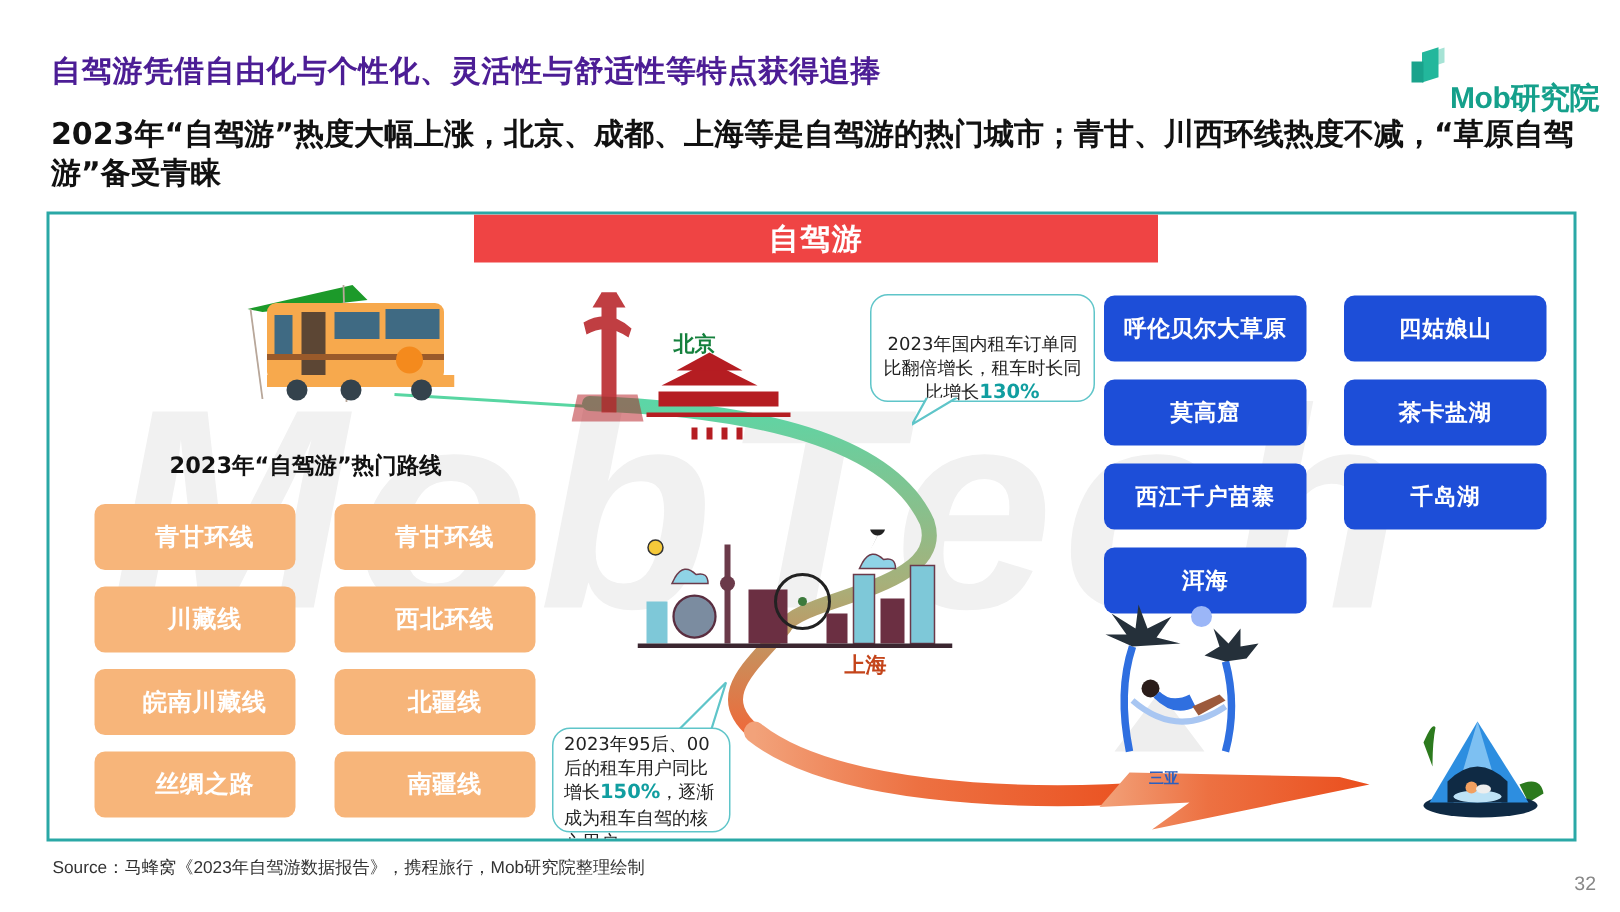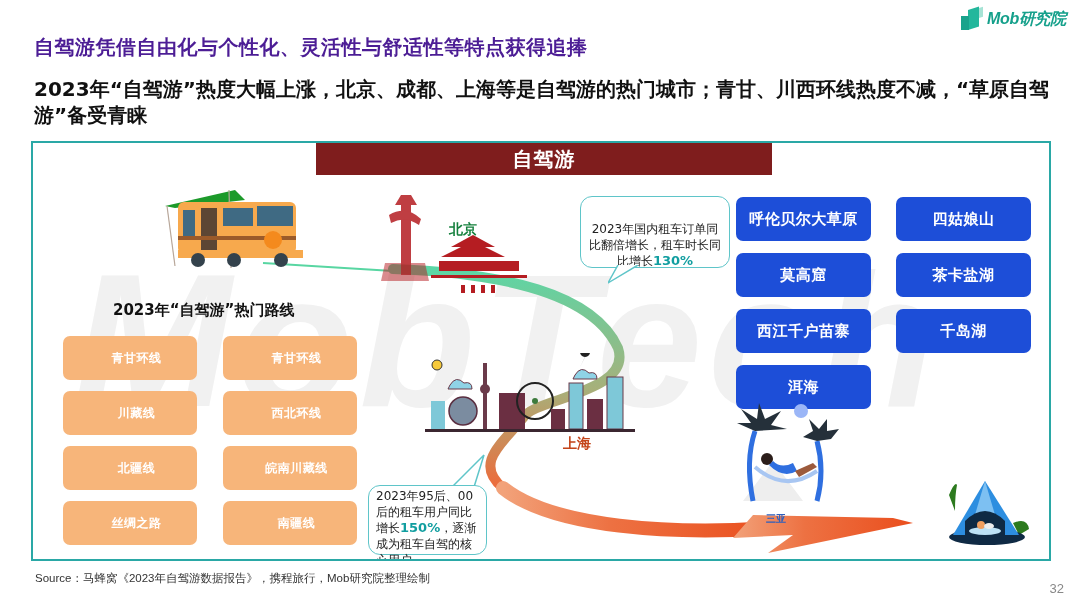--- a/index.html
+++ b/index.html
@@ -4,35 +4,35 @@
 <style>
   * { box-sizing: border-box; margin: 0; padding: 0; }
   html, body { width: 1080px; height: 608px; background: #ffffff; overflow: hidden; }
   body { position: relative; font-family: "DejaVu Sans", "Liberation Sans", sans-serif; }
 
   .logo { position: absolute; top: 8px; right: 14px; display: flex; align-items: center; gap: 4px; }
   .logo-mark { width: 22px; height: 22px; position: relative; }
   .logo-mark .b1 { position: absolute; left: 0; bottom: 0; width: 8px; height: 14px; background: #1aa38c; }
   .logo-mark .b2 { position: absolute; left: 7px; bottom: 0; width: 11px; height: 20px; background: #23b79c; transform: skewY(-18deg); transform-origin: bottom left; }
   .logo-mark .b3 { position: absolute; left: 14px; top: 0; width: 8px; height: 10px; background: #a6e3d5; transform: skewY(-18deg); }
-  .logo-text { font-family: "Liberation Sans", sans-serif; font-style: italic; font-weight: bold; color: #15a08b; font-size: 16px; letter-spacing: -0.3px; }
+  .logo-text { font-family: "Liberation Sans", sans-serif; font-weight: bold; color: #15a08b; font-size: 20px; letter-spacing: -0.3px; margin-top: 44px; }
 
   .title { position: absolute; left: 34px; top: 34px; font-size: 20px; font-weight: bold; color: #4c1d95; letter-spacing: 0.5px; }
   .subtitle { position: absolute; left: 34px; top: 76px; width: 1030px; font-size: 20px; font-weight: bold; color: #111; line-height: 26px; }
 
   .panel { position: absolute; left: 31px; top: 141px; width: 1020px; height: 420px; border: 2px solid #2aa8a6; background: #fff; overflow: hidden; }
   .watermark { position: absolute; left: 40px; top: 88px; font-family: "Liberation Sans", sans-serif; font-style: italic; font-weight: bold; font-size: 190px; color: #f1f1f1; letter-spacing: 6px; white-space: nowrap; pointer-events: none; }
-  .panel-header { position: absolute; left: 283px; top: 0; width: 456px; height: 32px; background: #7f1d1d; color: #fff; font-size: 20px; font-weight: bold; text-align: center; line-height: 32px; letter-spacing: 1px; }
+  .panel-header { position: absolute; left: 283px; top: 0; width: 456px; height: 32px; background: #ef4444; color: #fff; font-size: 20px; font-weight: bold; text-align: center; line-height: 32px; letter-spacing: 1px; }
 
   .section-title { position: absolute; font-size: 15px; font-weight: bold; color: #111; white-space: nowrap; }
   .routes-title { left: 80px; top: 158px; }
   .spots-title { left: 753px; top: 20px; }
 
   .route-grid { position: absolute; left: 30px; top: 193px; display: grid; grid-template-columns: 134px 134px; column-gap: 26px; row-gap: 11px; }
-  .route-chip { height: 44px; border-radius: 7px; background: #f7b57a; color: #fff; font-size: 12px; font-weight: bold; display: flex; align-items: center; justify-content: center; letter-spacing: 0.5px; padding-left: 13px; }
+  .route-chip { height: 44px; border-radius: 7px; background: #f7b57a; color: #fff; font-size: 16px; font-weight: bold; display: flex; align-items: center; justify-content: center; letter-spacing: 0.5px; padding-left: 13px; }
 
   .spot-grid { position: absolute; left: 703px; top: 54px; display: grid; grid-template-columns: 135px 135px; column-gap: 25px; row-gap: 12px; }
   .spot-chip { height: 44px; border-radius: 7px; background: #1d4ed8; color: #fff; font-size: 15px; font-weight: bold; display: flex; align-items: center; justify-content: center; letter-spacing: 0.5px; }
 
   .callout { position: absolute; border: 1.5px solid #5fc5c9; border-radius: 12px; background: #fff; font-size: 12px; color: #222; line-height: 16px; padding: 3px 8px; }
   .callout .hl { color: #119ea0; font-weight: bold; font-size: 13px; }
   .callout-1 { left: 547px; top: 53px; width: 150px; height: 72px; padding-top: 24px; text-align: center; }
   .callout-2 { left: 335px; top: 342px; width: 119px; height: 70px; padding: 2px 7px; }
 
   .city-label { position: absolute; font-size: 14px; font-weight: bold; }
@@ -156,22 +156,22 @@
   <div class="callout callout-2">
     <span>2023年95后、00后的租车用户同比增长</span><span class="hl">150%</span><span>，逐渐成为租车自驾的核心用户</span>
   </div>
 
   <div class="section-title routes-title">2023年“自驾游”热门路线</div>
   <div class="route-grid">
     <div class="route-chip">青甘环线</div>
     <div class="route-chip">青甘环线</div>
     <div class="route-chip">川藏线</div>
     <div class="route-chip">西北环线</div>
+    <div class="route-chip">皖南川藏线</div>
     <div class="route-chip">北疆线</div>
-    <div class="route-chip">皖南川藏线</div>
     <div class="route-chip">丝绸之路</div>
     <div class="route-chip">南疆线</div>
   </div>
 
   <div class="spot-grid">
     <div class="spot-chip">呼伦贝尔大草原</div>
     <div class="spot-chip">四姑娘山</div>
     <div class="spot-chip">莫高窟</div>
     <div class="spot-chip">茶卡盐湖</div>
     <div class="spot-chip">西江千户苗寨</div>

